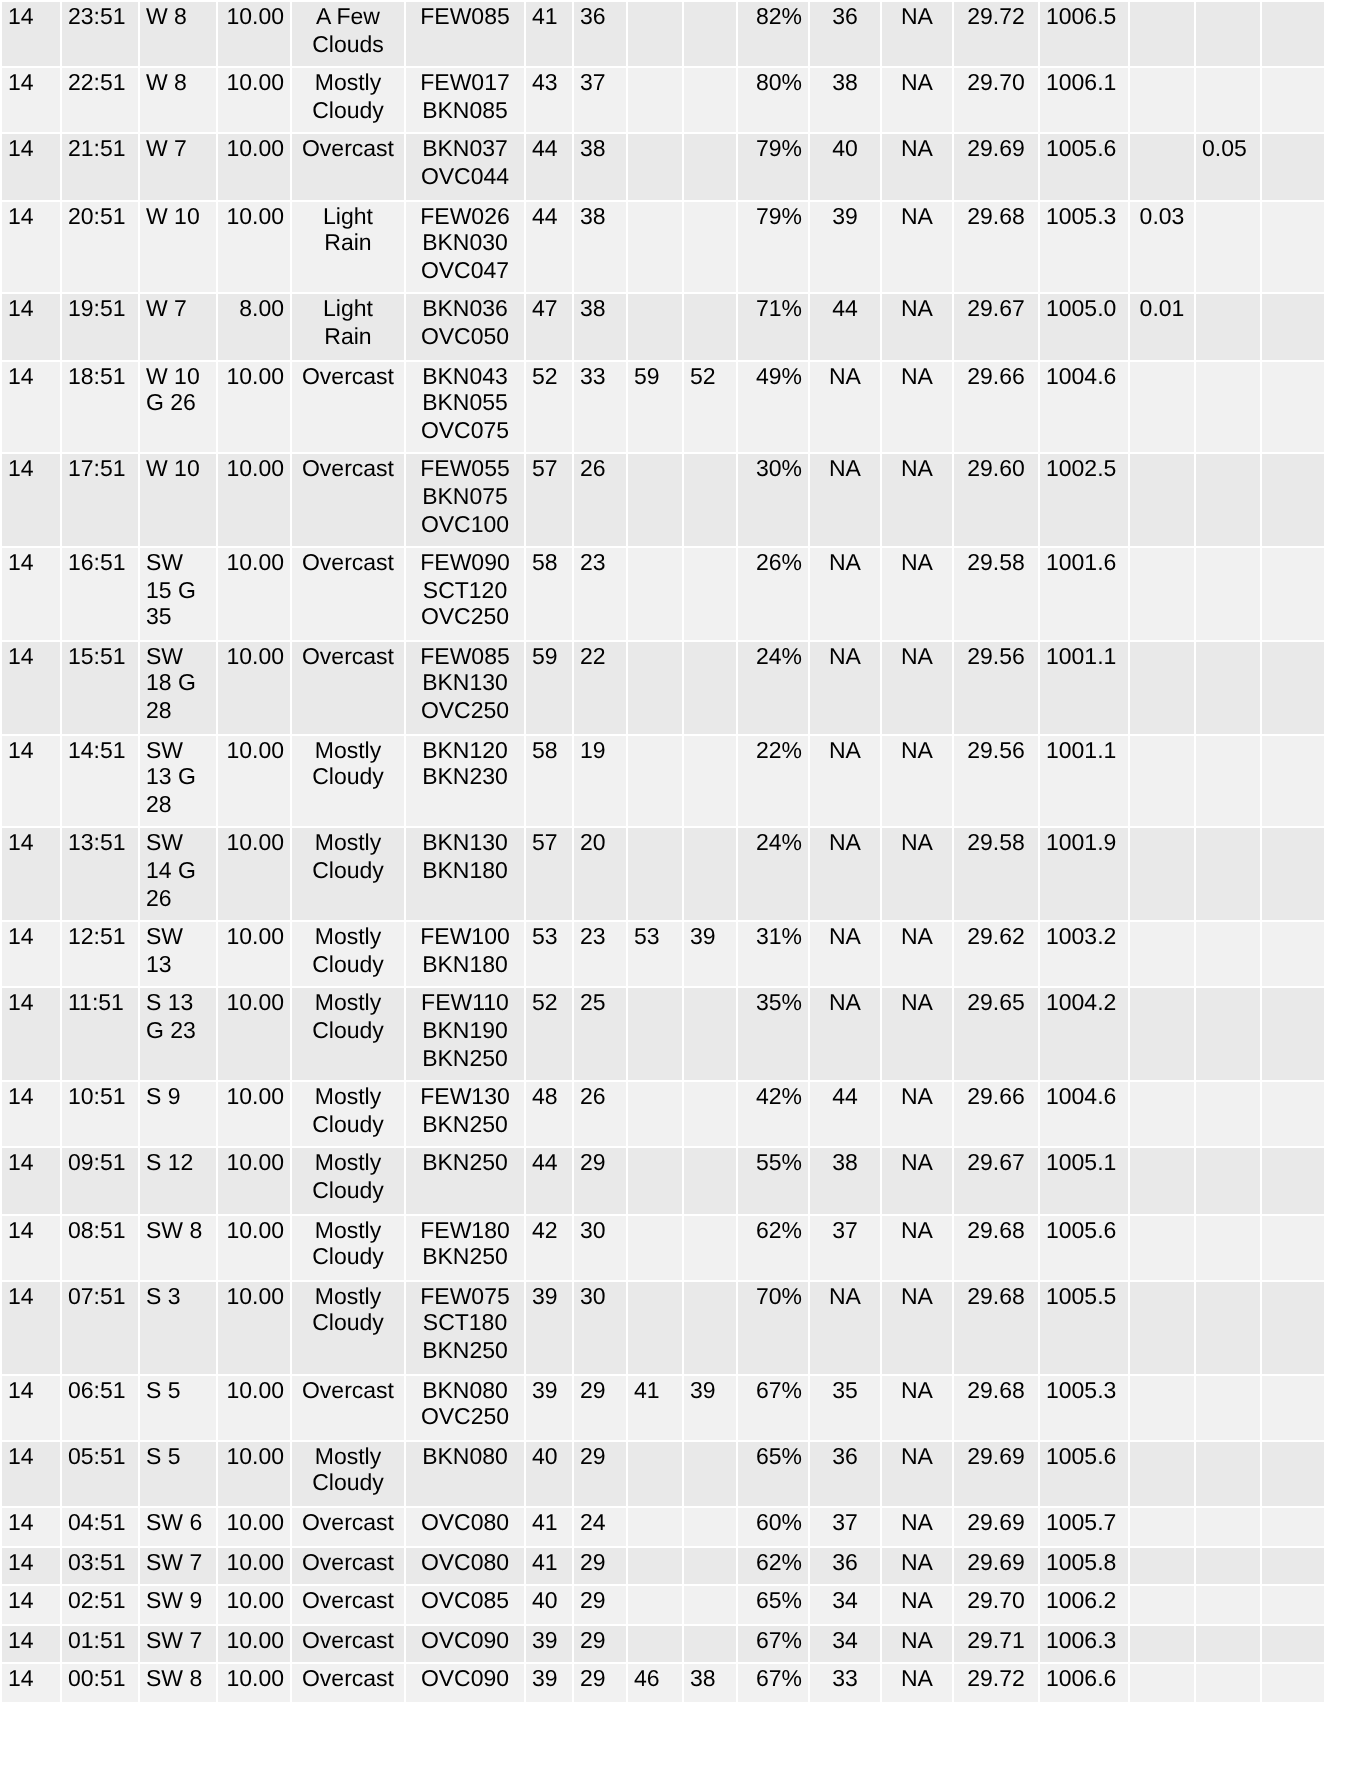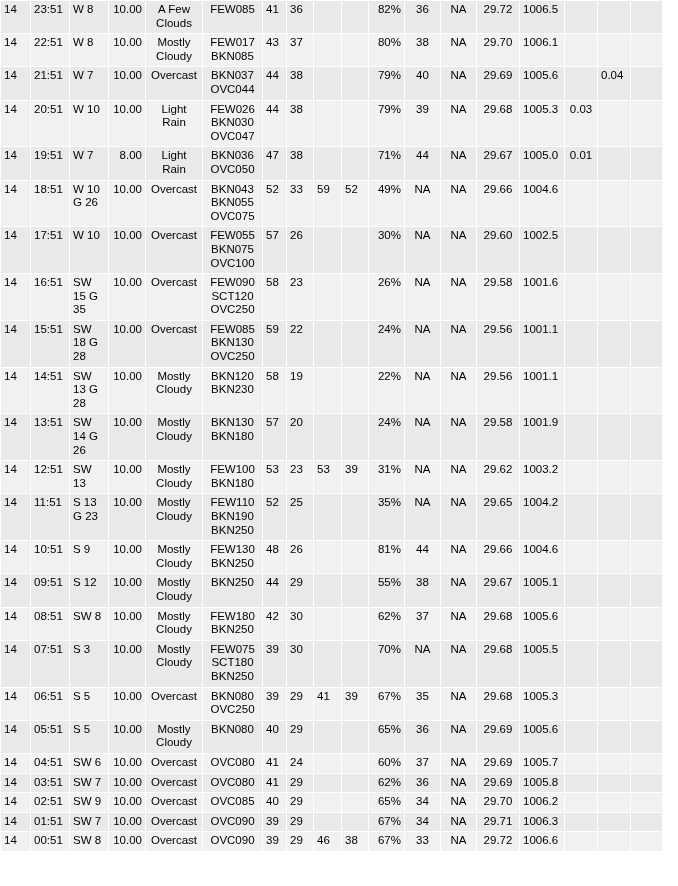--- a/index.html
+++ b/index.html
@@ -150,21 +150,21 @@
         <td class="c-air">44</td>
         <td class="c-dew">38</td>
         <td class="c-max"></td>
         <td class="c-min"></td>
         <td class="c-rh">79%</td>
         <td class="c-chill">40</td>
         <td class="c-heat">NA</td>
         <td class="c-alt">29.69</td>
         <td class="c-slp">1005.6</td>
         <td class="c-p1"></td>
-        <td class="c-p3">0.04</td>
+        <td class="c-p3">0.05</td>
         <td class="c-p6"></td>
       </tr>
       <tr class="rowB">
         <td class="c-date">14</td>
         <td class="c-time">20:51</td>
         <td class="c-wind">W 10</td>
         <td class="c-vis">10.00</td>
         <td class="c-wx">Light Rain</td>
         <td class="c-sky">FEW026 BKN030 OVC047</td>
         <td class="c-air">44</td>
@@ -364,21 +364,21 @@
         <td class="c-date">14</td>
         <td class="c-time">10:51</td>
         <td class="c-wind">S 9</td>
         <td class="c-vis">10.00</td>
         <td class="c-wx">Mostly Cloudy</td>
         <td class="c-sky">FEW130 BKN250</td>
         <td class="c-air">48</td>
         <td class="c-dew">26</td>
         <td class="c-max"></td>
         <td class="c-min"></td>
-        <td class="c-rh">81%</td>
+        <td class="c-rh">42%</td>
         <td class="c-chill">44</td>
         <td class="c-heat">NA</td>
         <td class="c-alt">29.66</td>
         <td class="c-slp">1004.6</td>
         <td class="c-p1"></td>
         <td class="c-p3"></td>
         <td class="c-p6"></td>
       </tr>
       <tr class="rowA">
         <td class="c-date">14</td>

